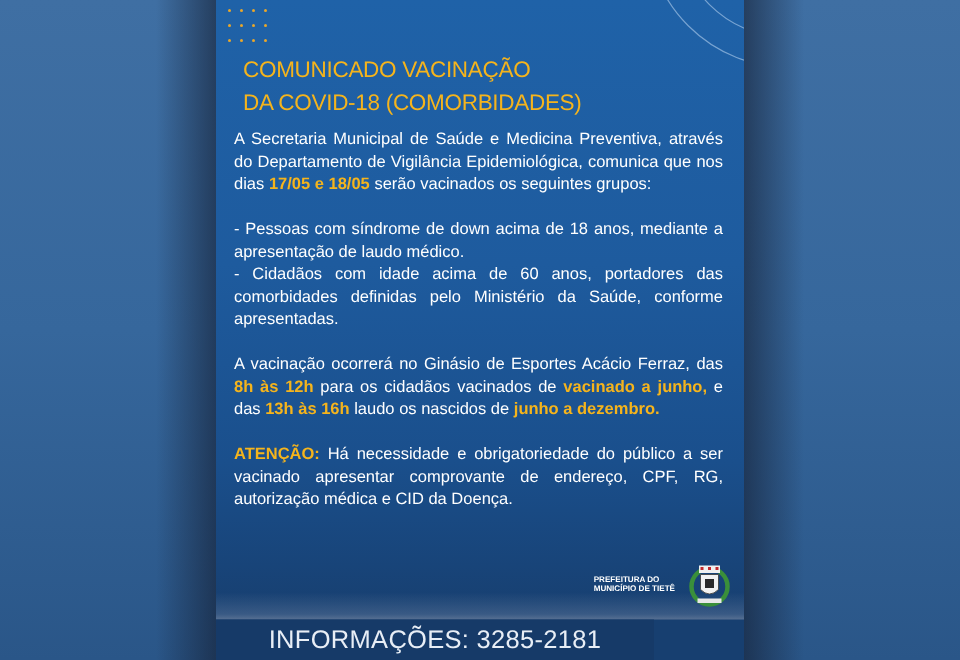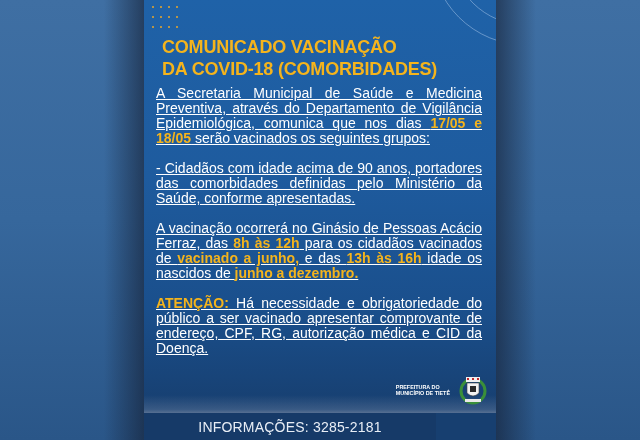--- a/index.html
+++ b/index.html
@@ -22,42 +22,42 @@
       background: linear-gradient(180deg, #1f62a8 0%, #1e5b9e 40%, #1a4f8c 70%, #173f70 93%);
     }
     .dots {
       position:absolute; left:8px; top:6px; display:grid;
       grid-template-columns: repeat(4, 8px); grid-row-gap:8px; grid-column-gap:0;
     }
     .dot { width:2px; height:2px; background:#e9a72a; border-radius:1px; }
     .arcs { position:absolute; right:-60px; top:-110px; }
     .title {
       position:absolute; left:18px; top:36px; width:330px;
-      color:#f5b41c; font-weight:bold; font-size:18px; line-height:22px;
+      color:#f5b41c; font-weight:normal; font-size:15px; line-height:22px;
       letter-spacing:-0.2px;
     }
     .body {
       position:absolute; left:12px; top:86px; width:326px;
-      color:#ffffff; font-size:14px; line-height:15px;text-decoration:underline;
+      color:#ffffff; font-size:11px; line-height:15px;
     }
     .body p { margin:0; text-align:justify; }
     .body .gap { height:15px; }
     .hl { color:#f5b41c; font-weight:bold; }
     .logo-block {
       position:absolute; left:224px; top:372px; width:120px; height:36px;
       display:flex; align-items:center; justify-content:flex-end; gap:8px;
     }
     .logo-text { color:#fff; font-size:5.4px; font-weight:bold; line-height:6.5px; text-align:left; }
     .skyline {
       position:absolute; left:0; top:395px; width:352px; height:18px;
       background: linear-gradient(180deg, rgba(90,120,160,0) 0%, rgba(120,140,170,0.35) 80%, rgba(150,160,180,0.5) 100%);
     }
     .footer {
       position:absolute; left:0; top:413px; width:292px; height:27px;
-      background:#163a68; color:#e8eef6; font-size:14px;
+      background:#163a68; color:#e8eef6; font-size:17px;
       display:flex; align-items:center; justify-content:center; letter-spacing:0.2px;
     }
   </style>
 </head>
 <body>
 
 <div class="backdrop-shadow-l"></div>
 <div class="backdrop-shadow-r"></div>
 
 <div class="poster">
@@ -83,23 +83,24 @@
   </svg>
 
   <div class="title">
     <div>COMUNICADO VACINAÇÃO</div>
     <div>DA COVID-18 (COMORBIDADES)</div>
   </div>
 
   <div class="body">
     <p><span>A Secretaria Municipal de Saúde e Medicina Preventiva, através do Departamento de Vigilância Epidemiológica, comunica que nos dias </span><span class="hl">17/05 e 18/05</span><span> serão vacinados os seguintes grupos:</span></p>
     <div class="gap"></div>
-    <p>- Cidadãos com idade acima de 90 anos, portadores das comorbidades definidas pelo Ministério da Saúde, conforme apresentadas.</p>
+    <p>- Pessoas com síndrome de down acima de 18 anos, mediante a apresentação de laudo médico.</p>
+    <p>- Cidadãos com idade acima de 60 anos, portadores das comorbidades definidas pelo Ministério da Saúde, conforme apresentadas.</p>
     <div class="gap"></div>
-    <p><span>A vacinação ocorrerá no Ginásio de Pessoas Acácio Ferraz, das </span><span class="hl">8h às 12h</span><span> para os cidadãos vacinados de </span><span class="hl">vacinado a junho,</span><span> e das </span><span class="hl">13h às 16h</span><span> idade os nascidos de </span><span class="hl">junho a dezembro.</span></p>
+    <p><span>A vacinação ocorrerá no Ginásio de Esportes Acácio Ferraz, das </span><span class="hl">8h às 12h</span><span> para os cidadãos vacinados de </span><span class="hl">vacinado a junho,</span><span> e das </span><span class="hl">13h às 16h</span><span> laudo os nascidos de </span><span class="hl">junho a dezembro.</span></p>
     <div class="gap"></div>
     <p><span class="hl">ATENÇÃO:</span><span> Há necessidade e obrigatoriedade do público a ser vacinado apresentar comprovante de endereço, CPF, RG, autorização médica e CID da Doença.</span></p>
   </div>
 
   <div class="skyline"></div>
 
   <div class="logo-block">
     <div class="logo-text">
       <div>PREFEITURA DO</div>
       <div>MUNICÍPIO DE TIETÊ</div>

